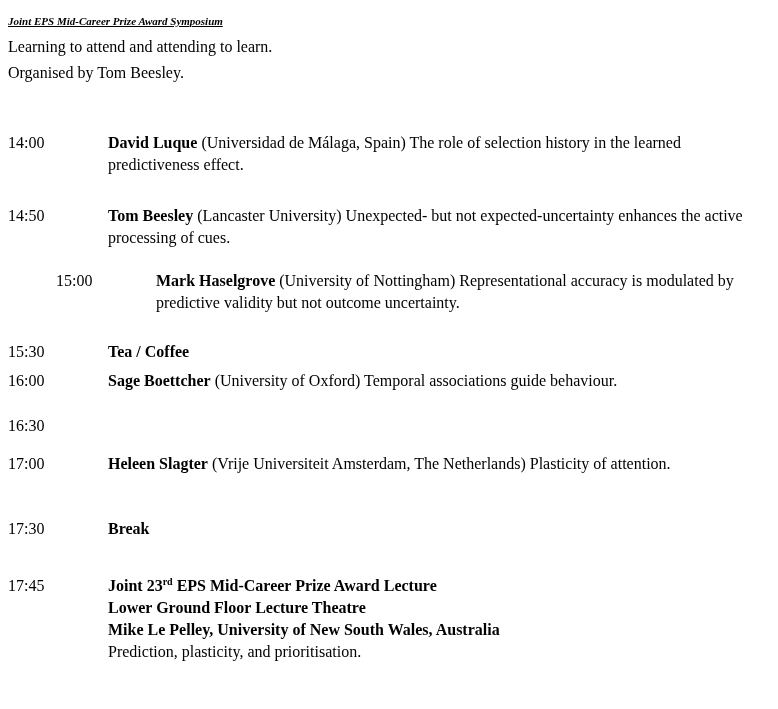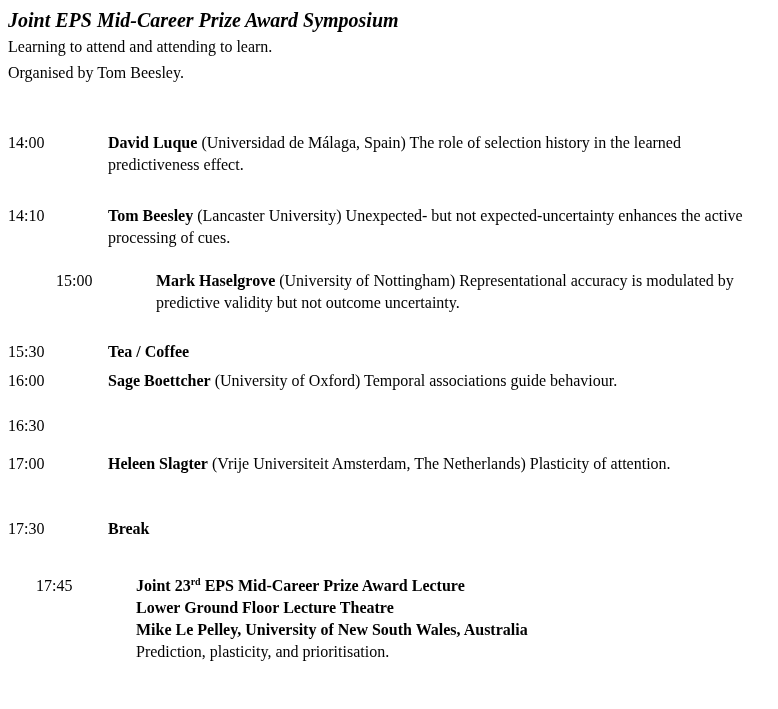--- a/index.html
+++ b/index.html
@@ -15,21 +15,22 @@
     font-family: "Liberation Serif", serif;
     font-size: 16px;
     line-height: 22px;
   }
   .doc {
     padding: 9px 8px 0 8px;
   }
   .doc-title {
     font-weight: bold;
     font-style: italic;
-    font-size: 20px;
+    text-decoration: underline;
+    font-size: 11px;
     line-height: 23px;
     display: inline-block;
   }
   .header-line {
     line-height: 23px;
   }
   .header-line.subtitle { margin-top: 2px; }
   .header-line.organiser { margin-top: 3px; }
 
   .sessions { margin-top: 0; }
@@ -39,21 +40,21 @@
   }
   
   .session:nth-child(1) { margin-top: 48px; }
   .session:nth-child(2) { margin-top: 29px; }
   .session:nth-child(3) { margin-top: 21px; margin-left: 48px; }
   .session:nth-child(4) { margin-top: 27px; }
   .session:nth-child(5) { margin-top: 7px; }
   .session:nth-child(6) { margin-top: 23px; }
   .session:nth-child(7) { margin-top: 16px; }
   .session:nth-child(8) { margin-top: 43px; }
-  .session:nth-child(9) { margin-top: 35px; margin-left: 28px; }
+  .session:nth-child(9) { margin-top: 35px; }
 
   .session-time {
     flex: 0 0 100px;
     font-weight: normal;
   }
   .session-content {
     width: 646px;
   }
   .seg-bold { font-weight: bold; }
   sup.seg-sup {
@@ -73,21 +74,21 @@
   <div class="header-line organiser">Organised by Tom Beesley.</div>
 
   <div class="sessions">
       <div class="session">
         <div class="session-time">14:00</div>
         <div class="session-content">
           <div><span class="seg-bold">David Luque</span><span class=""> (Universidad de Málaga, Spain) The role of selection history in the learned predictiveness effect.</span></div>
         </div>
       </div>
       <div class="session">
-        <div class="session-time">14:10</div>
+        <div class="session-time">14:50</div>
         <div class="session-content">
           <div><span class="seg-bold">Tom Beesley</span><span class=""> (Lancaster University) Unexpected- but not expected-uncertainty enhances the active processing of cues.</span></div>
         </div>
       </div>
       <div class="session">
         <div class="session-time">15:00</div>
         <div class="session-content">
           <div><span class="seg-bold">Mark Haselgrove</span><span class=""> (University of Nottingham) Representational accuracy is modulated by predictive validity but not outcome uncertainty.</span></div>
         </div>
       </div>

